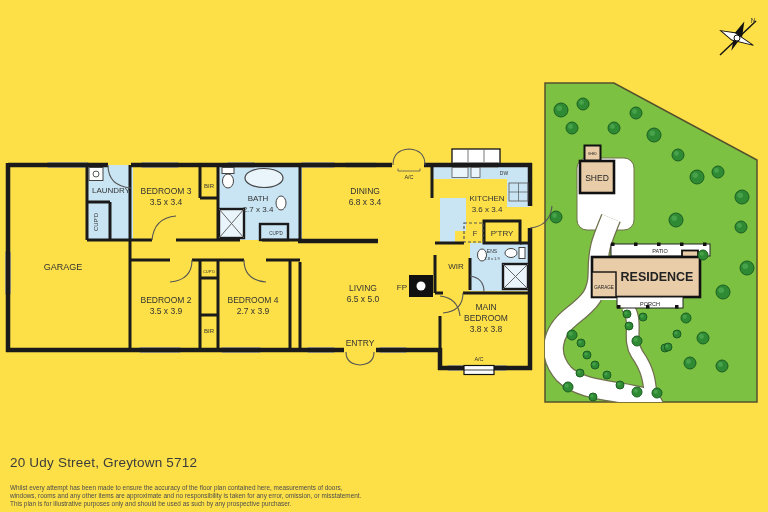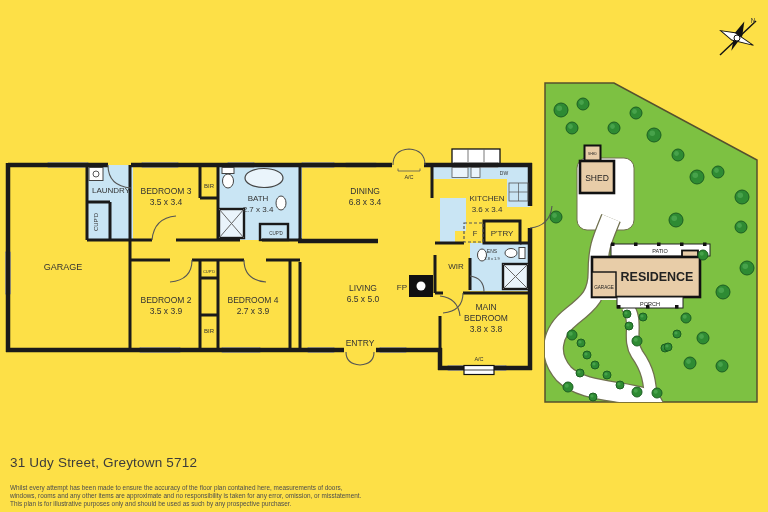--- a/index.html
+++ b/index.html
@@ -294,20 +294,20 @@
           <text x="502" y="236" font-size="8" text-anchor="middle" fill="#333">P'TRY</text>
           <text x="492" y="253" font-size="5" text-anchor="middle" fill="#333">ENS</text>
           <text x="492" y="259.5" font-size="4" text-anchor="middle" fill="#333">1.8 x 1.9</text>
           <text x="407" y="290" font-size="8" text-anchor="end" fill="#333">FP</text>
           <text x="409" y="179" font-size="5.5" text-anchor="middle" fill="#333">A/C</text>
           <text x="479" y="361" font-size="5.5" text-anchor="middle" fill="#333">A/C</text>
         </g>
   </g>
 </svg>
 
-<div class="address">31 Udy Street, Greytown 5712</div>
+<div class="address">20 Udy Street, Greytown 5712</div>
 <div class="disclaimer">
   <div>Whilst every attempt has been made to ensure the accuracy of the floor plan contained here, measurements of doors,</div>
   <div>windows, rooms and any other items are approximate and no responsibility is taken for any error, omission, or misstatement.</div>
   <div>This plan is for illustrative purposes only and should be used as such by any prospective purchaser.</div>
 </div>
 
 </div>
 
 </body></html>

